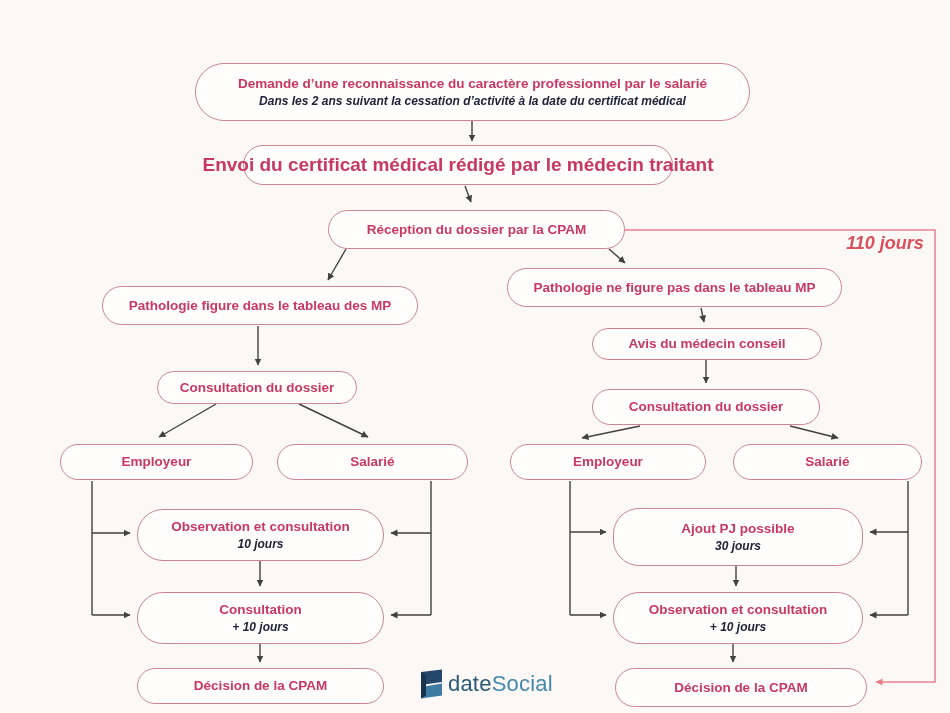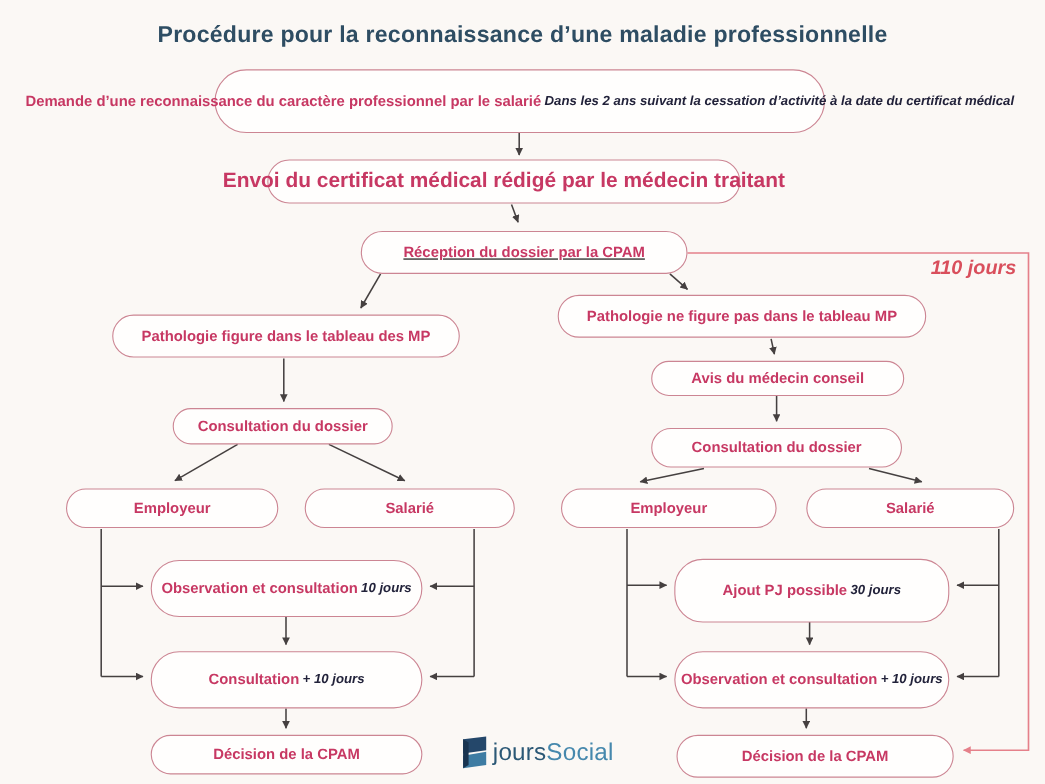--- a/index.html
+++ b/index.html
@@ -23,21 +23,21 @@
   }
   .page-title{
     position:absolute;left:0;right:0;top:20px;text-align:center;
     font-size:21px;font-weight:600;letter-spacing:.2px;color:var(--title_color);
   }
   .wires{position:absolute;left:0;top:0;pointer-events:none;}
   .node{
     position:absolute;box-sizing:border-box;
     background:var(--box_bg);
     border:1.6px solid var(--box_border);
-    display:flex;flex-direction:row;align-items:center;justify-content:center;
+    display:flex;flex-direction:column;align-items:center;justify-content:center;
     gap:3px;text-align:center;
   }
   .nl{
     font-weight:bold;color:var(--accent_text);font-size:13.5px;
     white-space:nowrap;line-height:1.15;
   }
   .nl.sm{font-size:19px;}
   .ns{
     font-weight:bold;font-style:italic;color:var(--dark_text);
     font-size:12px;white-space:nowrap;line-height:1.1;
@@ -51,21 +51,20 @@
   }
   .logo-text{font-size:22px;font-weight:500;letter-spacing:.2px;}
   .logo-text .p1{color:var(--logo_dark);}
   .logo-text .p2{color:var(--logo_light);}
 </style>
 </head>
 <body>
 
 <div class="canvas">
 
-  <div class="page-title">Procédure pour la reconnaissance d’une maladie professionnelle</div>
 
   <svg class="wires" width="950" height="713" viewBox="0 0 950 713">
     <defs>
       <marker id="ah" markerWidth="9" markerHeight="9" refX="6.5" refY="3.5" orient="auto" markerUnits="userSpaceOnUse">
         <path d="M0,0 L7,3.5 L0,7 Z" fill="#454040"></path>
       </marker>
       <marker id="ahp" markerWidth="9" markerHeight="9" refX="6.5" refY="3.5" orient="auto" markerUnits="userSpaceOnUse">
         <path d="M0,0 L7,3.5 L0,7 Z" fill="#e5808a"></path>
       </marker>
     </defs>
@@ -105,21 +104,21 @@
 
   <div class="node" style="left:195px;top:63px;width:555px;height:58px;border-radius:29px;">
     <div class="nl">Demande d’une reconnaissance du caractère professionnel par le salarié</div>
     <div class="ns">Dans les 2 ans suivant la cessation d’activité à la date du certificat médical</div>
   </div>
 
   <div class="node" style="left:243px;top:145px;width:430px;height:40px;border-radius:20px;">
     <div class="nl sm">Envoi du certificat médical  rédigé par le médecin traitant</div>
   </div>
 
-  <div class="node" style="left:328px;top:210px;width:297px;height:39px;border-radius:20px;text-decoration:underline;">
+  <div class="node" style="left:328px;top:210px;width:297px;height:39px;border-radius:20px;">
     <div class="nl">Réception du dossier par la CPAM</div>
   </div>
 
   <div class="node" style="left:102px;top:286px;width:316px;height:39px;border-radius:20px;">
     <div class="nl">Pathologie figure dans le tableau des MP</div>
   </div>
 
   <div class="node" style="left:507px;top:268px;width:335px;height:39px;border-radius:20px;">
     <div class="nl">Pathologie ne figure pas dans le tableau MP</div>
   </div>
@@ -183,16 +182,16 @@
   <div class="delay-label">110 jours</div>
 
   <div class="logo">
     <span style="display:inline-block;line-height:0;">
       <svg width="26" height="30" viewBox="0 0 26 30">
         <polygon points="3,3 24,0.5 24,13 3,16" fill="#24476a"></polygon>
         <polygon points="3,18 24,14.5 24,26.5 3,29.5" fill="#3e7ca3"></polygon>
         <polygon points="3,3 8,6 8,26.5 3,29.5" fill="#183450"></polygon>
       </svg>
     </span>
-    <span class="logo-text"><span class="p1">jours</span><span class="p2">Social</span></span>
+    <span class="logo-text"><span class="p1">date</span><span class="p2">Social</span></span>
   </div>
 
 </div>
 
 </body></html>

